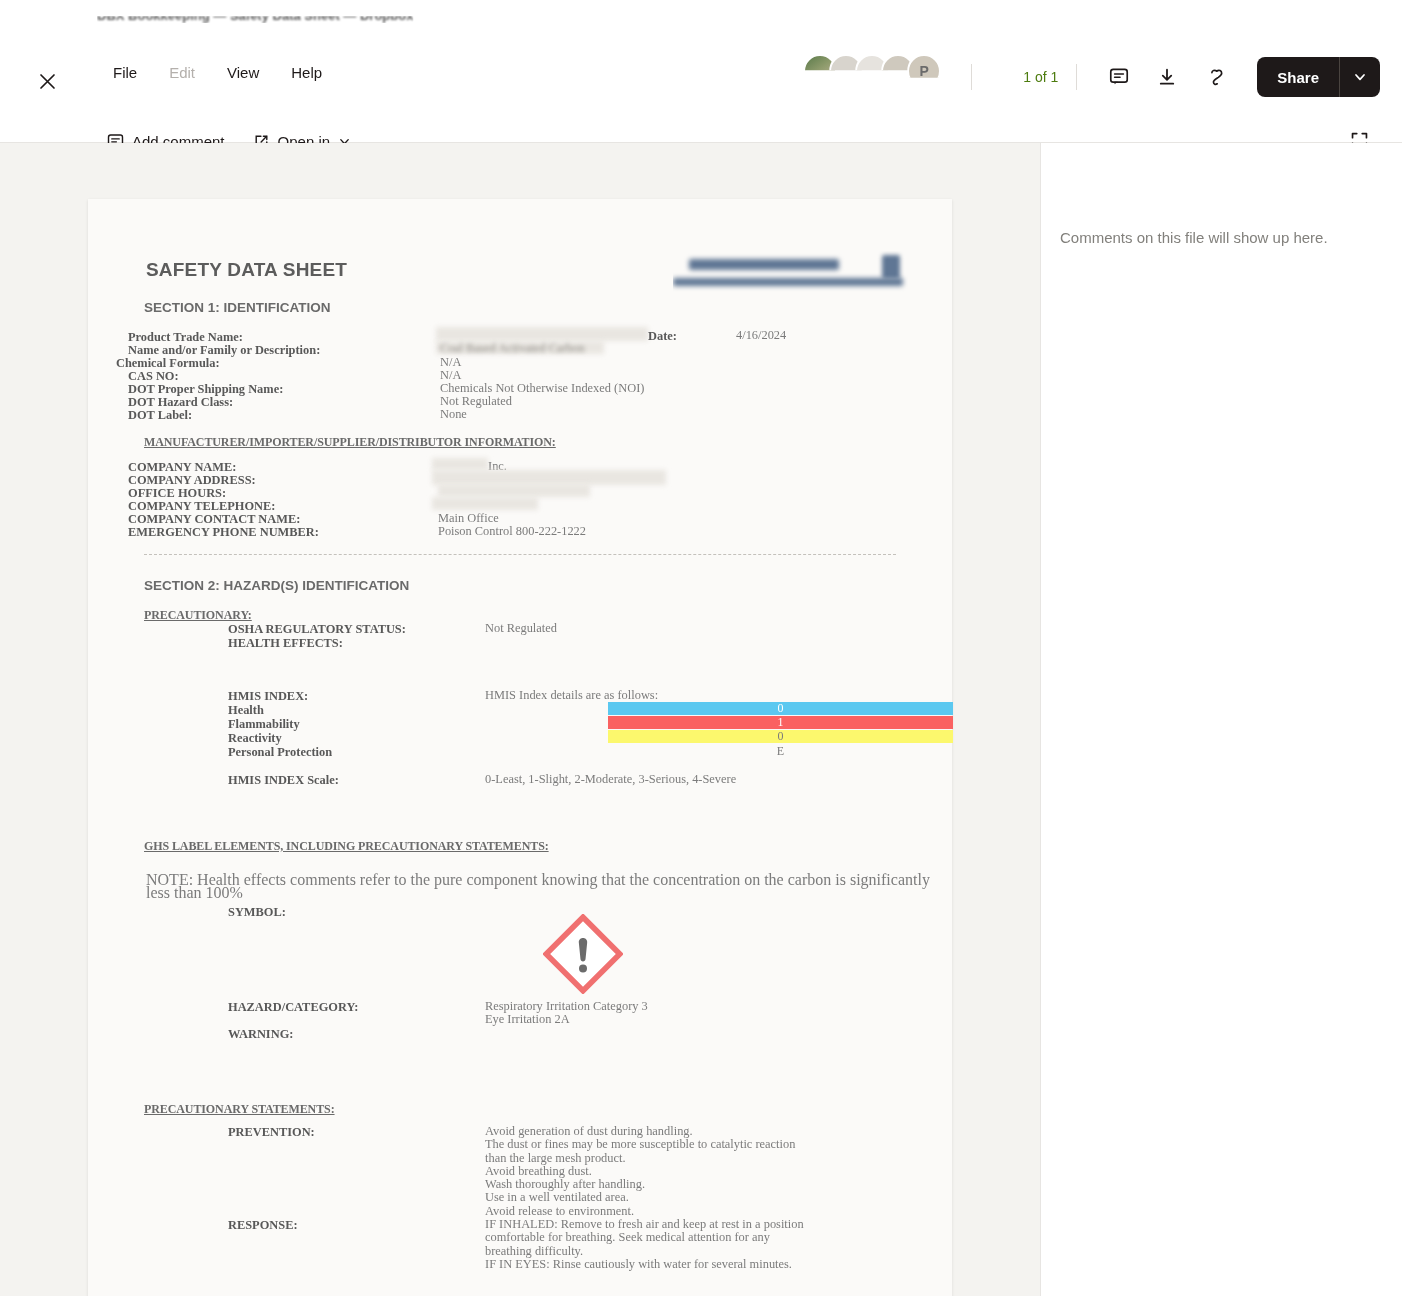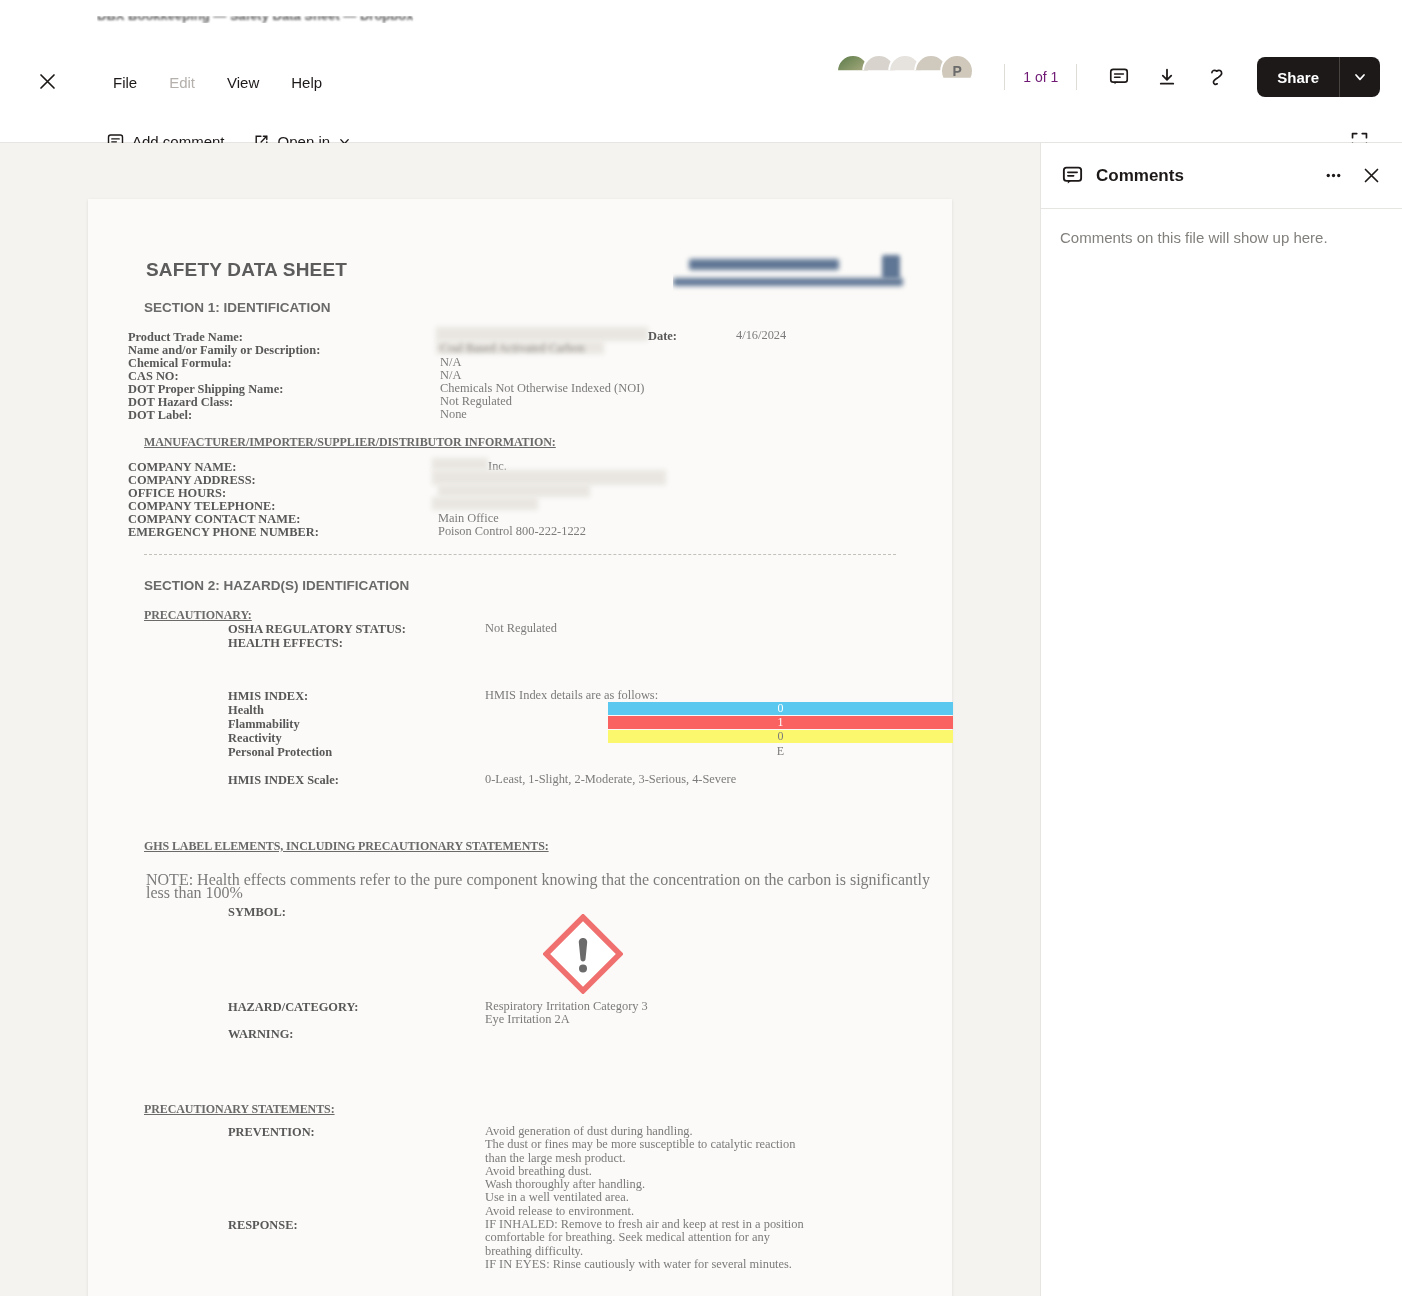--- a/index.html
+++ b/index.html
@@ -36,21 +36,21 @@
   
   .topbar {
     position: absolute; left: 0; top: 26px; width: 1402px; height: 117px;
     background: #ffffff; border-bottom: 1px solid #e7e5e2;
   }
   .close-btn {
     position: absolute; left: 33px; top: 41px; width: 28px; height: 28px;
     display: flex; align-items: center; justify-content: center;
     cursor: pointer; border-radius: 4px;
   }
-  .menurow { position: absolute; left: 97px; top: 40px; display: flex; gap: 0; }
+  .menurow { position: absolute; left: 97px; top: 30px; display: flex; gap: 0; }
   .menurow .mi {
     font-size: 15px; color: #1e1919; padding: 8px 16px; cursor: pointer;
     border-radius: 4px; line-height: 1.2;
   }
   .menurow .mi.disabled { color: #b4b0ac; cursor: default; }
 
   .actionrow { position: absolute; left: 97px; top: 101px; display: flex; align-items: center; gap: 8px; }
   .act {
     display: flex; align-items: center; gap: 8px; font-size: 15px; color: #1e1919;
     padding: 6px 10px; border-radius: 4px; cursor: pointer; white-space: nowrap;
@@ -68,21 +68,21 @@
   }
   .av.a1 { left: 0; background: linear-gradient(145deg,#5a7a4a 0%,#8e9b6c 45%,#c9b9a0 100%); }
   .av.a2 { left: 26px; background: #d8d4cd; }
   .av.a3 { left: 52px; background: #e6e3de; }
   .av.a4 { left: 78px; background: #cfc9be; }
   .av.a5 {
     left: 104px; background: #cfc8bb; display: flex; align-items: center; justify-content: center;
     color: #6b6b6b; font-size: 14px; font-weight: 700; clip-path: inset(0 0 30% 0);
   }
   .vsep { width: 1px; height: 26px; background: #dfdcd8; margin: 0 18px; }
-  .pagecount { font-size: 14px; color: #701a75; white-space: nowrap; }
+  .pagecount { font-size: 14px; color: #4d7c0f; white-space: nowrap; margin-left: 33px; }
   .iconbtn {
     width: 34px; height: 34px; display: flex; align-items: center; justify-content: center;
     cursor: pointer; border-radius: 4px; margin: 0 7px;
   }
   .share {
     display: flex; align-items: stretch; margin-left: 18px;
     background: #1e1919; color: #ffffff; border-radius: 8px; overflow: hidden; height: 40px;
   }
   .share .lbl {
     display: flex; align-items: center; padding: 0 20px; font-size: 15px; font-weight: 700; cursor: pointer;
@@ -319,21 +319,21 @@
       <div class="sec-head" style="top:101px">SECTION 1: IDENTIFICATION</div>
 
       <div class="lbl-r" style="left:40px;top:131px;width:274px">Product Trade Name:</div>
       <div class="redact" style="left:348px;top:128px;width:212px;height:14px"></div>
       <div class="redact-txt" style="left:352px;top:129px"></div>
 
       <div class="lbl-r" style="left:40px;top:144px;width:274px">Name and/or Family or Description:</div>
       <div class="redact" style="left:348px;top:142px;width:168px;height:13px"></div>
       <div class="redact-txt" style="left:352px;top:142px">Coal Based Activated Carbon</div>
 
-      <div class="lbl-r" style="left:40px;top:157px;width:274px">Chemical Formula:</div>
+      <div class="lbl-r" style="left:28px;top:157px;width:274px">Chemical Formula:</div>
       <div class="val" style="left:352px;top:157px">N/A</div>
 
       <div class="lbl-r" style="left:40px;top:170px;width:274px">CAS NO:</div>
       <div class="val" style="left:352px;top:170px">N/A</div>
 
       <div class="lbl-r" style="left:40px;top:183px;width:274px">DOT Proper Shipping Name:</div>
       <div class="val" style="left:352px;top:183px">Chemicals Not Otherwise Indexed (NOI)</div>
 
       <div class="lbl-r" style="left:40px;top:196px;width:274px">DOT Hazard Class:</div>
       <div class="val" style="left:352px;top:196px">Not Regulated</div>
@@ -434,39 +434,16 @@
       <div class="lbl-r" style="left:140px;top:1019px;width:236px">RESPONSE:</div>
       <div class="val" style="left:397px;top:1019px;width:350px">IF INHALED: Remove to fresh air and keep at rest in a position
 comfortable for breathing. Seek medical attention for any
 breathing difficulty.
 IF IN EYES: Rinse cautiously with water for several minutes.</div>
 
     </div>
   </div>
 
   <div class="comments">
-    <div class="comments-head">
-      <span class="ci">
-        <svg width="21" height="21" viewBox="0 0 18 18" aria-hidden="true">
-          <rect x="1.6" y="2.2" width="14.8" height="11.4" rx="2.2" fill="none" stroke="#1e1919" stroke-width="1.6"></rect>
-          <path d="M5 15.8 L5 13.3 L8.2 13.3 Z" fill="#1e1919"></path>
-          <path d="M5 6.3 H13 M5 9.3 H10" stroke="#1e1919" stroke-width="1.4" stroke-linecap="round"></path>
-        </svg>
-      </span>
-      <span class="ctitle">Comments</span>
-      <span class="spacer"></span>
-      <span class="ch-btn">
-        <svg width="19" height="19" viewBox="0 0 20 20" aria-hidden="true">
-          <circle cx="4.5" cy="10" r="1.75" fill="#1e1919"></circle>
-          <circle cx="10" cy="10" r="1.75" fill="#1e1919"></circle>
-          <circle cx="15.5" cy="10" r="1.75" fill="#1e1919"></circle>
-        </svg>
-      </span>
-      <span class="ch-btn" style="margin-right:16px">
-        <svg width="19" height="19" viewBox="0 0 19 19" aria-hidden="true">
-          <path d="M3.5 3.5 L15.5 15.5 M15.5 3.5 L3.5 15.5" stroke="#1e1919" stroke-width="1.7" fill="none" stroke-linecap="round"></path>
-        </svg>
-      </span>
-    </div>
     <div class="comments-empty">Comments on this file will show up here.</div>
   </div>
 
 </div>
 
 </body></html>

